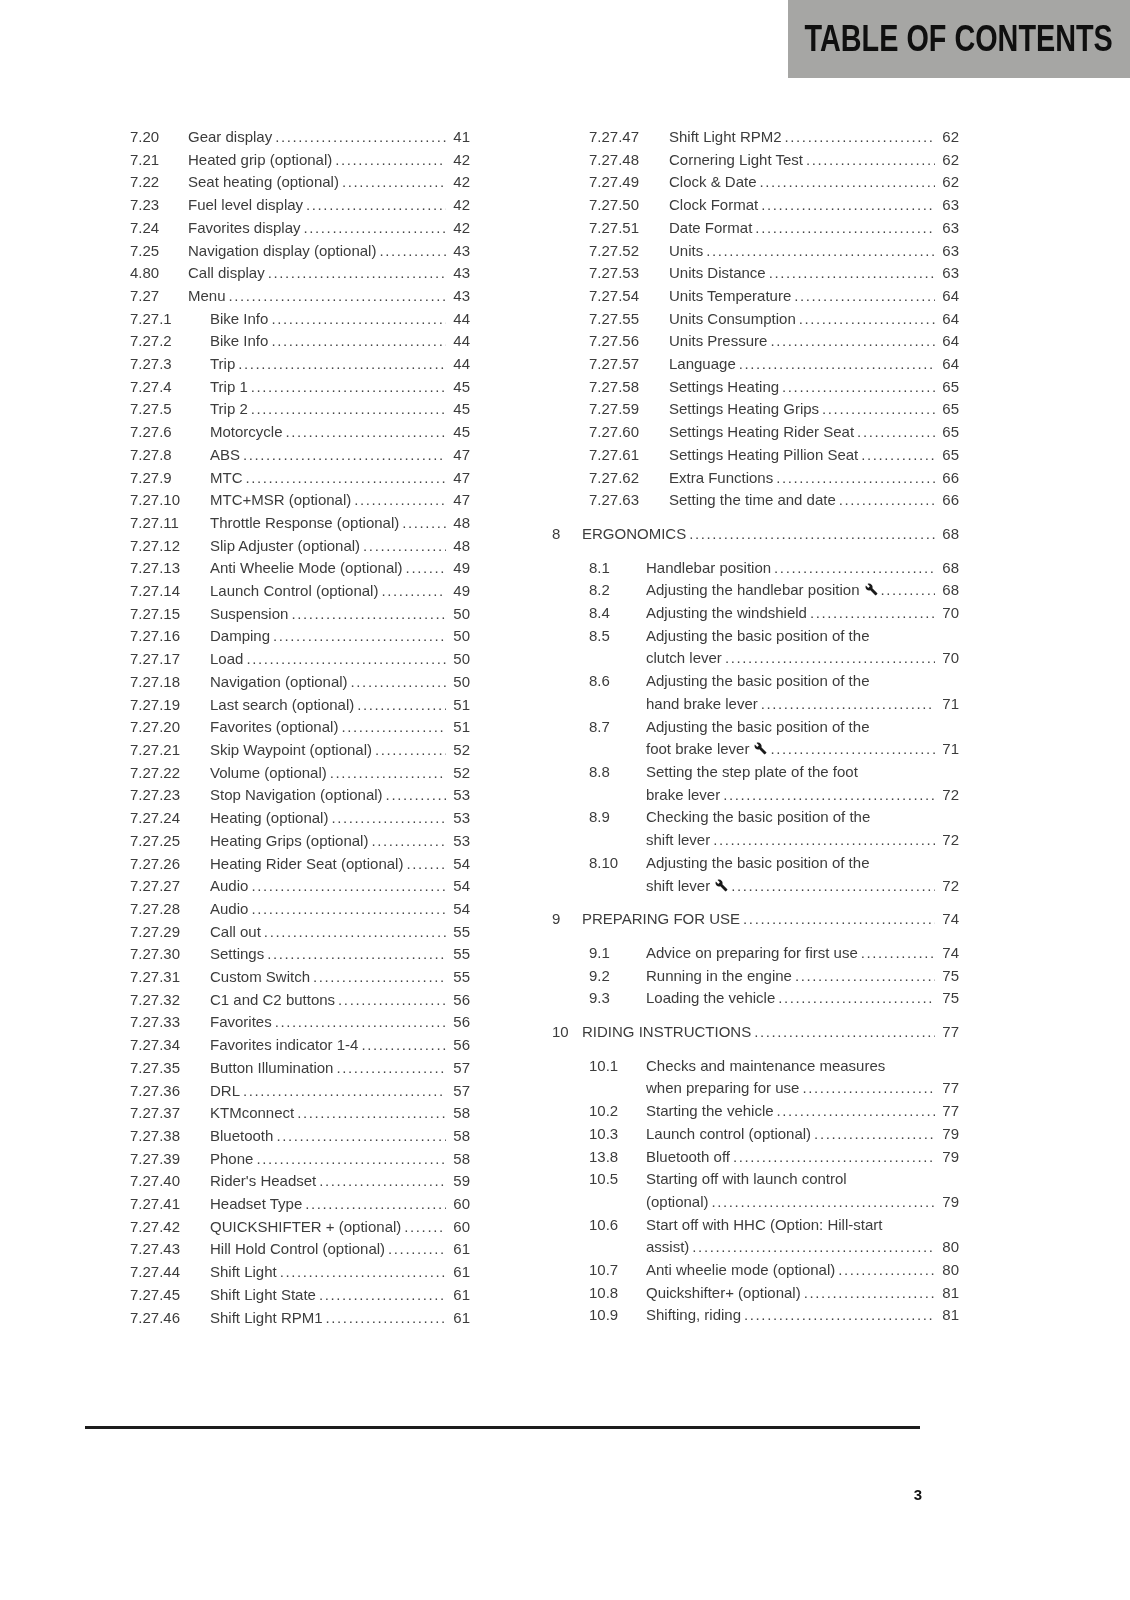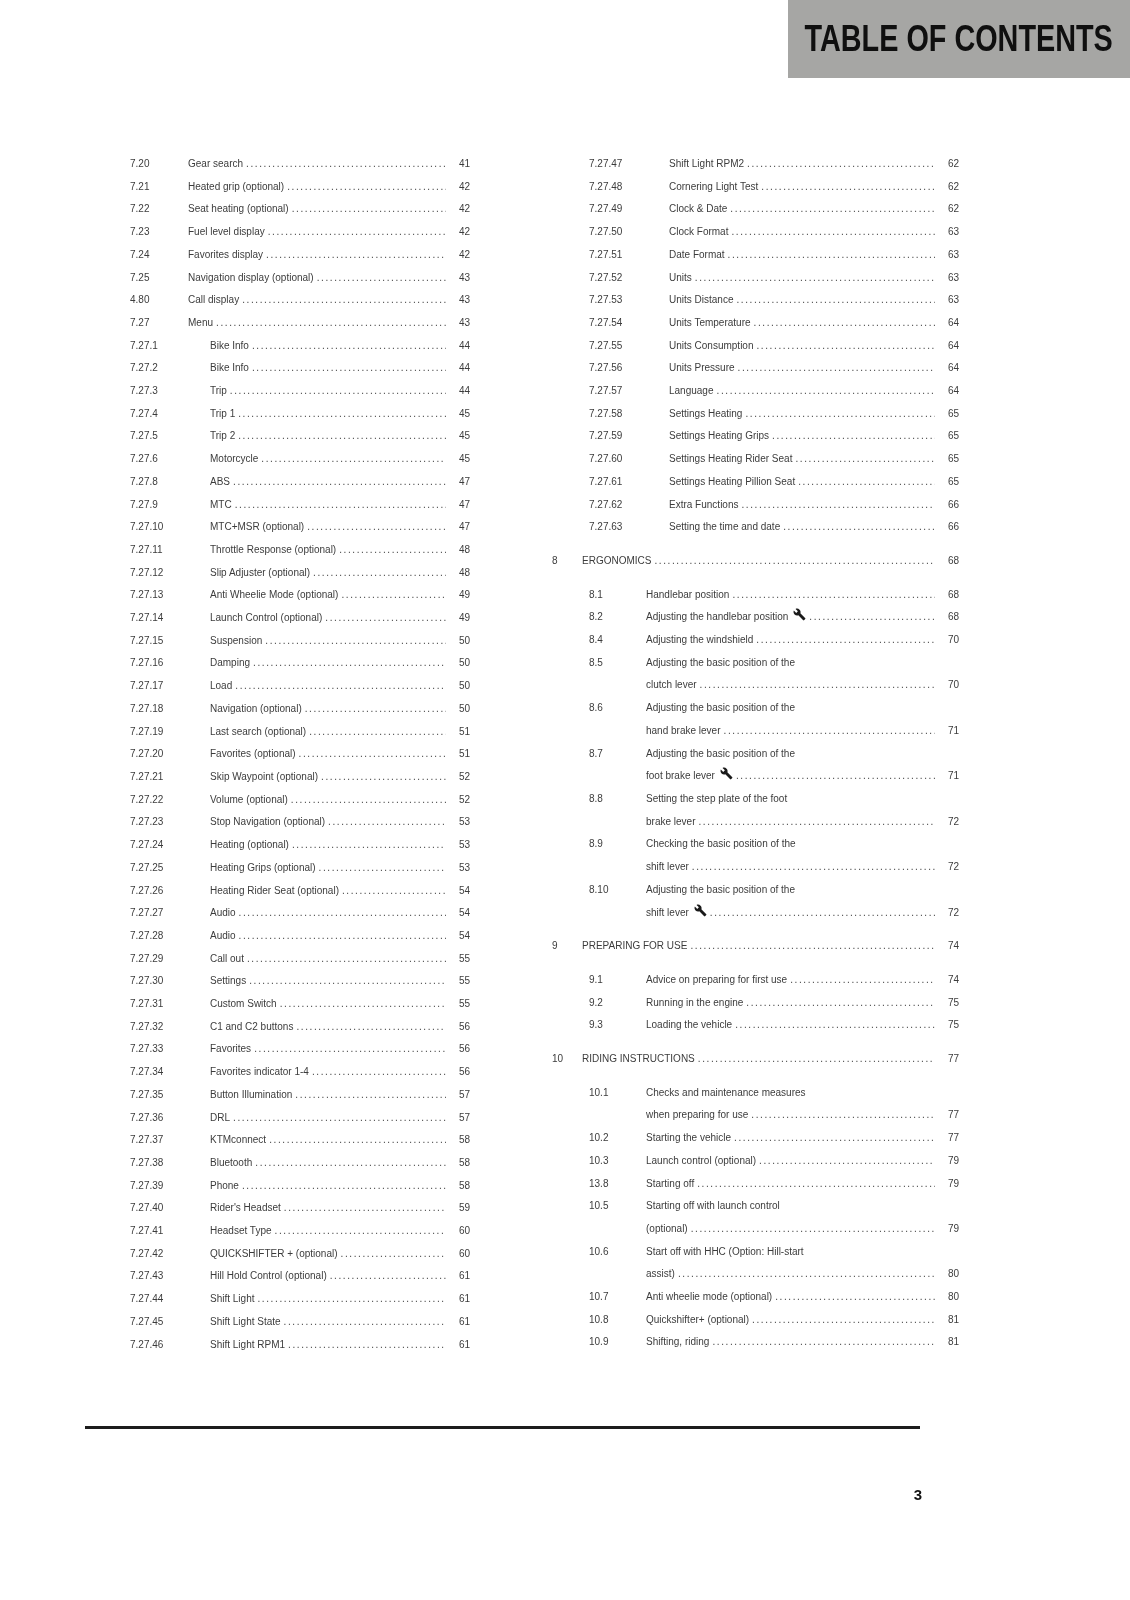--- a/index.html
+++ b/index.html
@@ -11,21 +11,21 @@
   
   .header-band{
     position:absolute;top:0;right:0;left:788px;height:78px;
     display:flex;align-items:center;justify-content:center;
   }
   .header-title{
     font-weight:bold;font-size:36px;line-height:78px;white-space:nowrap;
     transform:scaleX(0.80);transform-origin:center;
   }
   
-  .toc-col{position:absolute;top:126px;font-size:10px;line-height:22.7px;margin-top:27px;}
+  .toc-col{position:absolute;top:126px;font-size:15px;line-height:22.7px;}
   .col-left{left:130px;width:340px;}
   .col-right{left:552px;width:407px;}
   .row{display:flex;align-items:flex-start;}
   .num{flex:0 0 auto;}
   .col-left .lvl2 .num{width:58px;}
   .col-left .lvl3 .num{width:80px;}
   .col-right .lvl1 .num{width:30px;}
   .col-right .lvl2, .col-right .lvl3{margin-left:37px;}
   .col-right .lvl2 .num{width:57px;}
   .col-right .lvl3 .num{width:80px;}
@@ -50,21 +50,21 @@
 
 <div class="header-band" id="headerBand" style="background: rgb(166, 166, 164);">
   <span class="header-title" style="color: rgb(15, 15, 15);">TABLE OF CONTENTS</span>
 </div>
 
 <div class="toc-col col-left" id="colLeft">
     <div class="row lvl2">
       <span class="num">7.20</span>
       <div class="content">
         <div class="line last">
-          <span class="txt">Gear search</span>
+          <span class="txt">Gear display</span>
           <span class="dots"></span>
           <span class="pg">41</span>
         </div>
       </div>
     </div>
     <div class="row lvl2">
       <span class="num">7.21</span>
       <div class="content">
         <div class="line last">
           <span class="txt">Heated grip (optional)</span>
@@ -945,21 +945,21 @@
           <span class="txt">Launch control (optional)</span>
           <span class="dots"></span>
           <span class="pg">79</span>
         </div>
       </div>
     </div>
     <div class="row lvl2">
       <span class="num">13.8</span>
       <div class="content">
         <div class="line last">
-          <span class="txt">Starting off</span>
+          <span class="txt">Bluetooth off</span>
           <span class="dots"></span>
           <span class="pg">79</span>
         </div>
       </div>
     </div>
     <div class="row lvl2">
       <span class="num">10.5</span>
       <div class="content">
         <div class="line">Starting off with launch control</div>
         <div class="line last">

